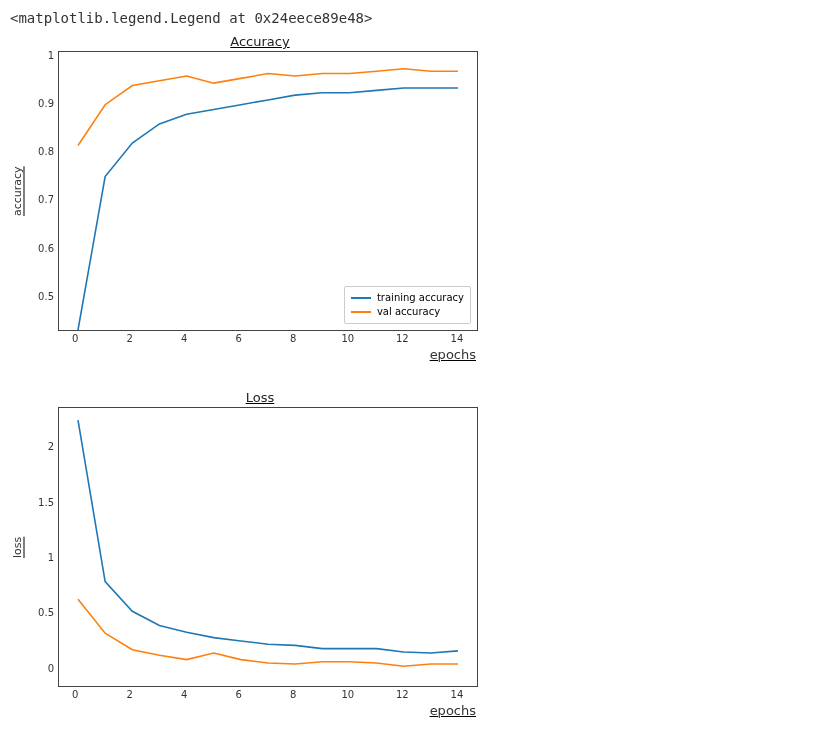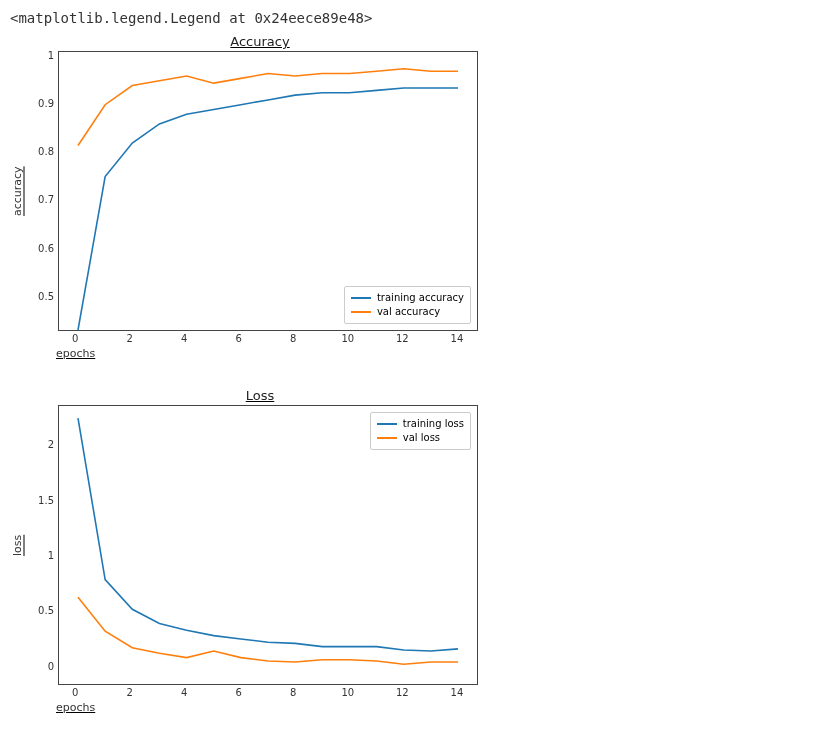--- a/index.html
+++ b/index.html
@@ -81,22 +81,22 @@
       display: flex;
       justify-content: space-between;
       font-size: 10px;
       color: #333;
       width: 420px;
       margin-left: 46px;
       margin-top: 2px;
     }
     .xtick { width: 0; display:flex; justify-content:center; }
     .xlabel {
-      text-align: left;
-      font-size: 11px;
+      text-align: right;
+      font-size: 13px;
       color: #333;
       width: 420px;
       margin-left: 46px;
       margin-top: 2px;
     }
     .legend {
       position: absolute;
       border: 1px solid #ccc;
       background: #fff;
       font-size: 10px;
@@ -177,30 +177,20 @@
           <div class="ytick" style="position: absolute; right: 4px; top: 95.7115px;">1.5</div>
           <div class="ytick" style="position: absolute; right: 4px; top: 151.047px;">1</div>
           <div class="ytick" style="position: absolute; right: 4px; top: 206.383px;">0.5</div>
           <div class="ytick" style="position: absolute; right: 4px; top: 261.719px;">0</div>
         </div>
       <div class="plot-area">
         <svg class="lines" id="svg1" viewBox="0 0 420 280" preserveAspectRatio="none">
             <path d="M19.09090909090909,12.173913043478308L46.36363636363637,174.8616600790514L73.63636363636365,204.74308300395256L100.90909090909092,219.1304347826087L128.1818181818182,225.7707509881423L155.4545454545455,231.30434782608697L182.72727272727275,234.62450592885375L210.00000000000006,237.94466403162056L237.27272727272728,239.0513833992095L264.54545454545456,242.37154150197628L291.81818181818187,242.37154150197628L319.09090909090907,242.37154150197628L346.3636363636364,245.6916996047431L373.6363636363636,246.79841897233203L400.90909090909093,244.58498023715416" class="sblue"></path>
             <path d="M19.09090909090909,192.5691699604743L46.36363636363637,226.87747035573122L73.63636363636365,243.47826086956522L100.90909090909092,249.01185770750988L128.1818181818182,253.43873517786562L155.4545454545455,246.79841897233203L182.72727272727275,253.43873517786562L210.00000000000006,256.75889328063244L237.27272727272728,257.8656126482214L264.54545454545456,255.65217391304347L291.81818181818187,255.65217391304347L319.09090909090907,256.75889328063244L346.3636363636364,260.0790513833992L373.6363636363636,257.8656126482214L400.90909090909093,257.8656126482214" class="sorange"></path>
           </svg>
-        <div class="legend" id="legend1" style="right: 6px; top: 6px;">
-            <div class="legend-row">
-              <span class="lswatch blue"></span>
-              <span>training loss</span>
-            </div>
-            <div class="legend-row">
-              <span class="lswatch orange"></span>
-              <span>val loss</span>
-            </div>
-          </div>
       </div>
     </div>
     <div class="xticks" id="xticks1" style="position: relative; height: 12px;">
         <div class="xtick" style="position: absolute; left: 19.0909px; transform: translateX(-50%);">0</div>
         <div class="xtick" style="position: absolute; left: 73.6364px; transform: translateX(-50%);">2</div>
         <div class="xtick" style="position: absolute; left: 128.182px; transform: translateX(-50%);">4</div>
         <div class="xtick" style="position: absolute; left: 182.727px; transform: translateX(-50%);">6</div>
         <div class="xtick" style="position: absolute; left: 237.273px; transform: translateX(-50%);">8</div>
         <div class="xtick" style="position: absolute; left: 291.818px; transform: translateX(-50%);">10</div>
         <div class="xtick" style="position: absolute; left: 346.364px; transform: translateX(-50%);">12</div>

